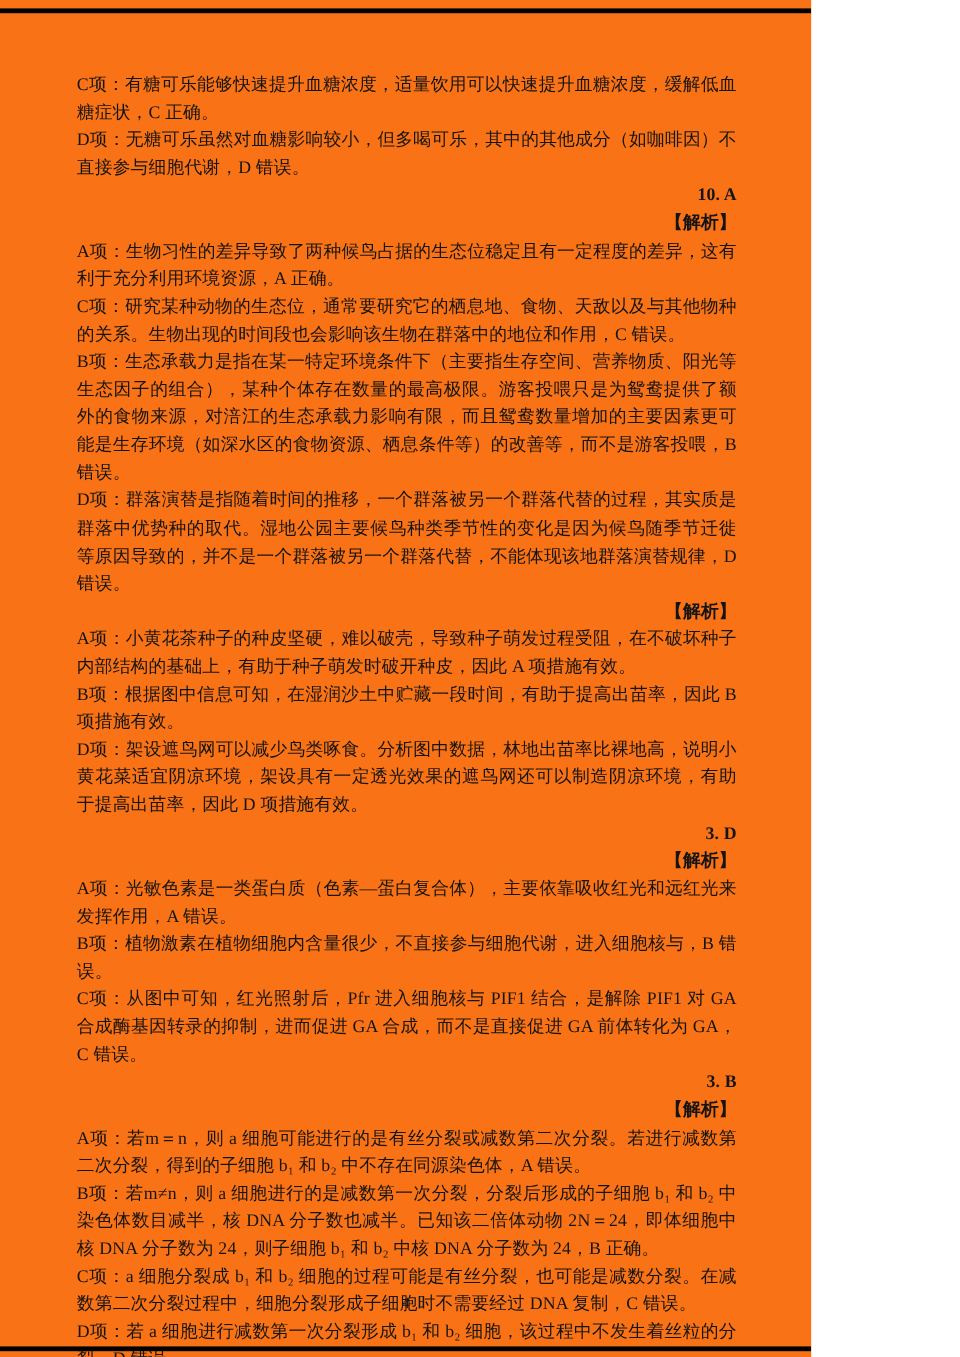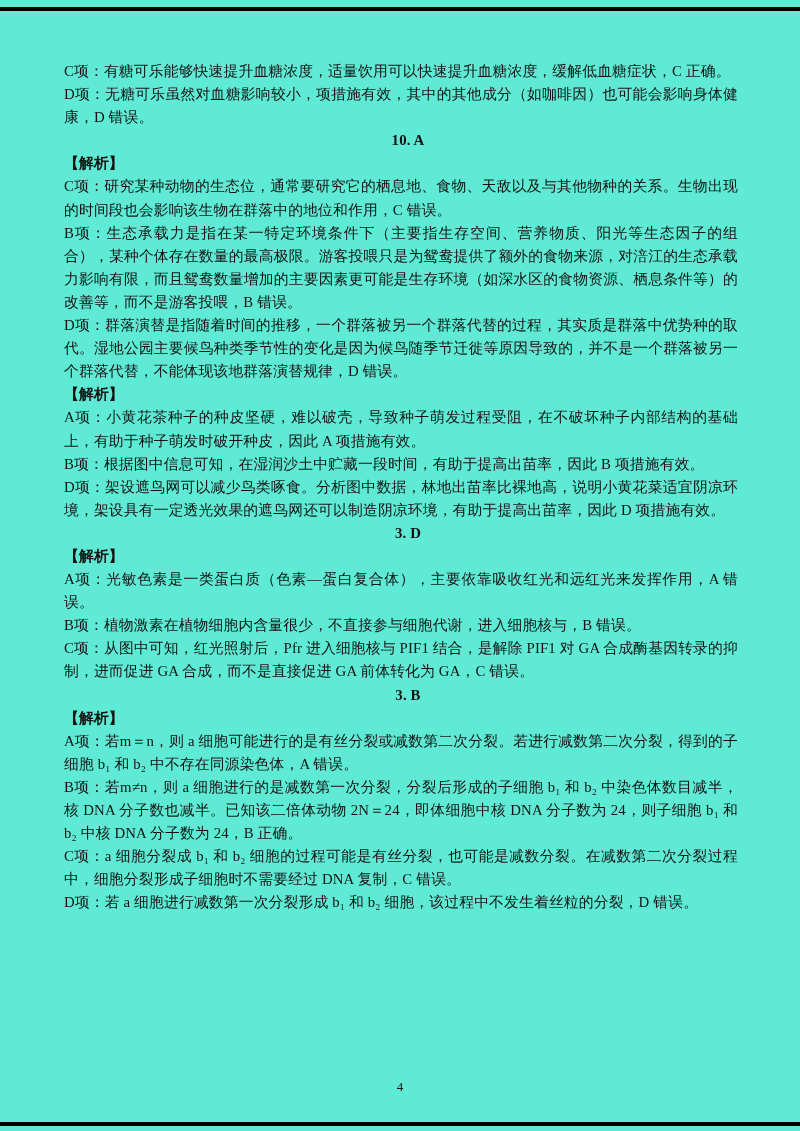--- a/index.html
+++ b/index.html
@@ -2,23 +2,23 @@
 <html><head>
 <meta charset="utf-8">
 <style>
   html, body {
     margin: 0;
     padding: 0;
     background: #ffffff;
   }
   .page {
     position: relative;
-    width: 800px;
+    width: 676px;
     height: 1131px;
-    background: #5eead4;
+    background: #f97316;
     color: #141414;
     font-family: "Liberation Serif", "DejaVu Serif", serif;
     overflow: hidden;
     box-sizing: border-box;
   }
   .top-rule {
     position: absolute;
     top: 7px;
     left: 0;
     width: 100%;
@@ -44,25 +44,25 @@
     font-size: 14.8px;
     line-height: 23.1px;
     text-align: justify;
     text-justify: inter-ideograph;
     letter-spacing: 0.15px;
     word-break: break-all;
   }
   .block.answer {
     padding-left: 14px;
     font-weight: bold;
-    text-align: center;
+    text-align: right;
   }
   .block.label {
     font-weight: bold;
-    text-align: left;
+    text-align: right;
   }
   .page-footer {
     position: absolute;
     bottom: 36px;
     left: 0;
     width: 100%;
     text-align: center;
   }
   .page-number {
     font-size: 13px;
@@ -70,23 +70,24 @@
   }
 </style>
 </head>
 <body>
 
 <div class="page">
   <div class="top-rule"></div>
 
   <main class="content" id="content">
       <p class="block para">C项：有糖可乐能够快速提升血糖浓度，适量饮用可以快速提升血糖浓度，缓解低血糖症状，C 正确。</p>
-      <p class="block para">D项：无糖可乐虽然对血糖影响较小，项措施有效，其中的其他成分（如咖啡因）也可能会影响身体健康，D 错误。</p>
+      <p class="block para">D项：无糖可乐虽然对血糖影响较小，但多喝可乐，其中的其他成分（如咖啡因）不直接参与细胞代谢，D 错误。</p>
       <p class="block answer">10. A</p>
       <p class="block label">【解析】</p>
+      <p class="block para">A项：生物习性的差异导致了两种候鸟占据的生态位稳定且有一定程度的差异，这有利于充分利用环境资源，A 正确。</p>
       <p class="block para">C项：研究某种动物的生态位，通常要研究它的栖息地、食物、天敌以及与其他物种的关系。生物出现的时间段也会影响该生物在群落中的地位和作用，C 错误。</p>
       <p class="block para">B项：生态承载力是指在某一特定环境条件下（主要指生存空间、营养物质、阳光等生态因子的组合），某种个体存在数量的最高极限。游客投喂只是为鸳鸯提供了额外的食物来源，对涪江的生态承载力影响有限，而且鸳鸯数量增加的主要因素更可能是生存环境（如深水区的食物资源、栖息条件等）的改善等，而不是游客投喂，B 错误。</p>
       <p class="block para">D项：群落演替是指随着时间的推移，一个群落被另一个群落代替的过程，其实质是群落中优势种的取代。湿地公园主要候鸟种类季节性的变化是因为候鸟随季节迁徙等原因导致的，并不是一个群落被另一个群落代替，不能体现该地群落演替规律，D 错误。</p>
       <p class="block label">【解析】</p>
       <p class="block para">A项：小黄花茶种子的种皮坚硬，难以破壳，导致种子萌发过程受阻，在不破坏种子内部结构的基础上，有助于种子萌发时破开种皮，因此 A 项措施有效。</p>
       <p class="block para">B项：根据图中信息可知，在湿润沙土中贮藏一段时间，有助于提高出苗率，因此 B 项措施有效。</p>
       <p class="block para">D项：架设遮鸟网可以减少鸟类啄食。分析图中数据，林地出苗率比裸地高，说明小黄花菜适宜阴凉环境，架设具有一定透光效果的遮鸟网还可以制造阴凉环境，有助于提高出苗率，因此 D 项措施有效。</p>
       <p class="block answer">3. D</p>
       <p class="block label">【解析】</p>
       <p class="block para">A项：光敏色素是一类蛋白质（色素—蛋白复合体），主要依靠吸收红光和远红光来发挥作用，A 错误。</p>

